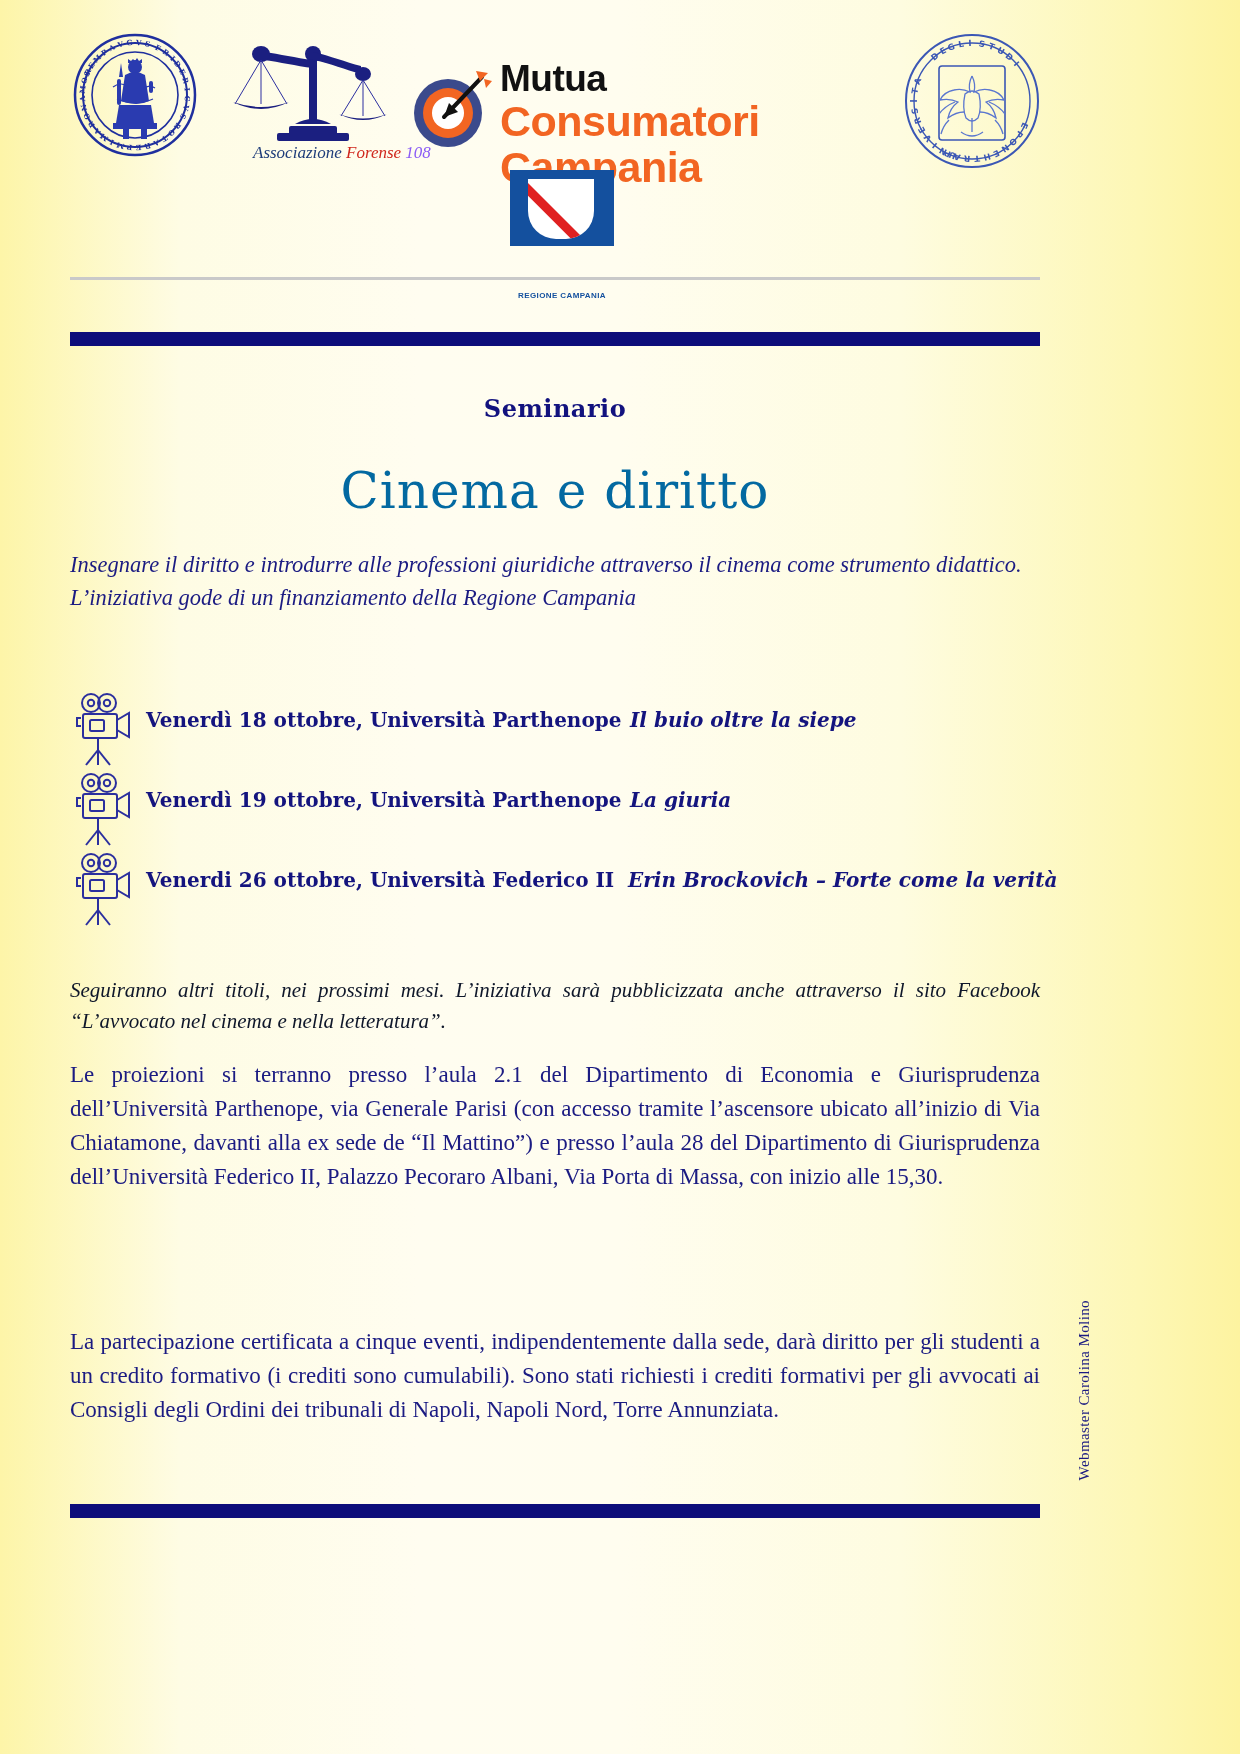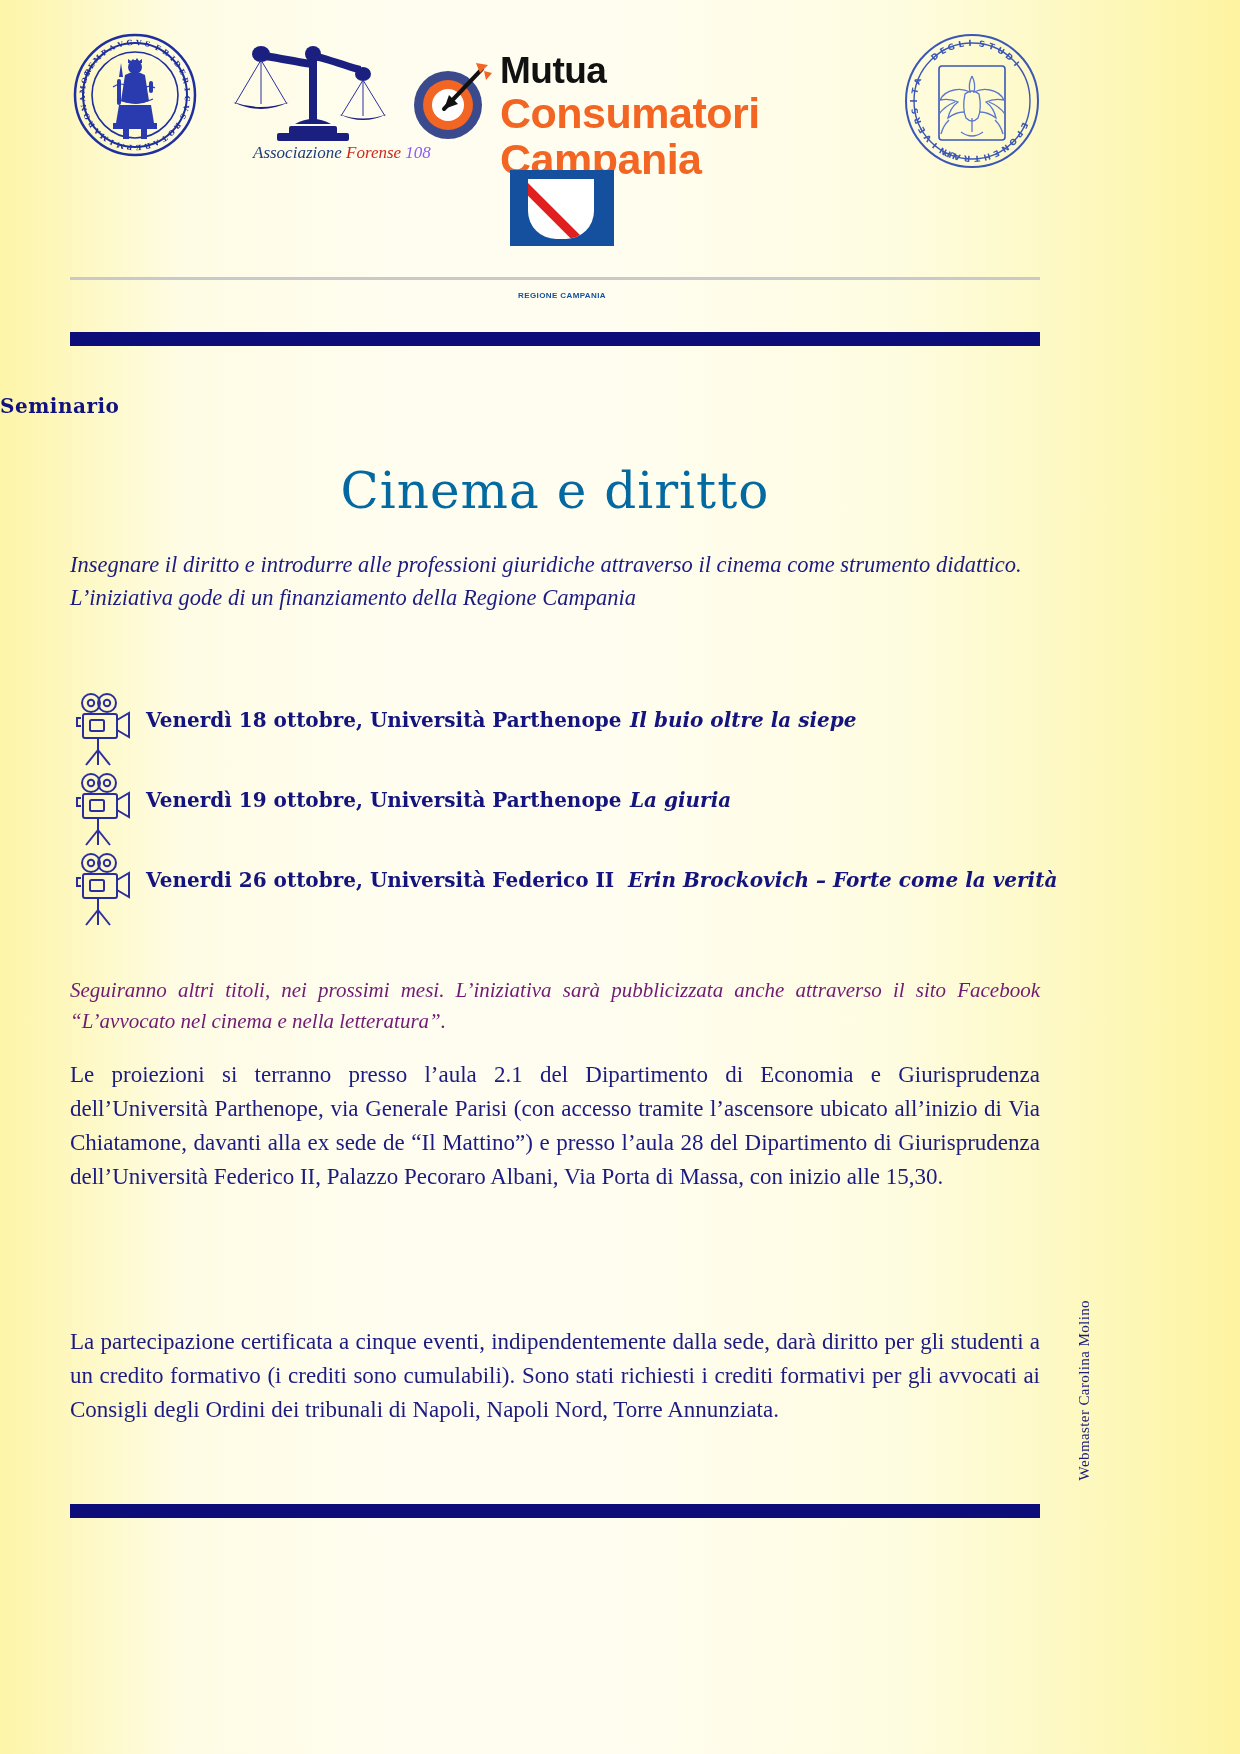--- a/index.html
+++ b/index.html
@@ -36,21 +36,21 @@
   .forense-cap{
     position:absolute;left:0;top:105px;width:195px;
     text-align:center;font-style:italic;font-size:17px;
     font-family:"Liberation Serif",serif;
     white-space:nowrap;
   }
   .fc-a{color:#1f3d7a;margin-left:38px;}
   .fc-f{color:#d0271d;}
   .fc-n{color:#8b5cf6;}
 
-  .logo-mutua{position:absolute;left:408px;top:56px;width:490px;height:100px;}
+  .logo-mutua{position:absolute;left:408px;top:64px;width:490px;height:100px;}
   .mutua-target{position:absolute;left:0;top:3px;width:84px;height:84px;}
   .mutua-words{position:absolute;left:92px;top:-4px;}
   .m-l1{
     font-family:"Liberation Sans",sans-serif;font-weight:bold;
     font-size:37px;color:#111111;letter-spacing:-0.5px;line-height:38px;
   }
   .m-l2{
     font-family:"Liberation Sans",sans-serif;font-weight:bold;
     font-size:43px;color:#f26522;letter-spacing:-0.5px;line-height:46px;
   }
@@ -77,22 +77,22 @@
     position:absolute;left:70px;top:277px;width:970px;height:3px;
     background:#c9c9c9;
   }
 
   
   .rule-top{position:absolute;left:70px;top:332px;width:970px;height:14px;background:#0d0d7a;}
   .rule-bottom{position:absolute;left:70px;top:1504px;width:970px;height:14px;background:#0d0d7a;}
 
   
   .seminario{
-    position:absolute;left:0;top:394px;width:1110px;
-    font-family:"DejaVu Serif",serif;font-weight:bold;font-size:20px;
+    position:absolute;left:0;top:394px;width:1110px;text-align:center;
+    font-family:"DejaVu Serif",serif;font-weight:bold;font-size:24px;
     color:#12127e;letter-spacing:.5px;
   }
   .maintitle{
     position:absolute;left:0;top:462px;width:1110px;text-align:center;
     font-family:"DejaVu Serif",serif;font-weight:normal;font-size:50px;
     color:#0369a1;letter-spacing:1px;
   }
 
   
   .intro{
@@ -114,21 +114,21 @@
     position:absolute;left:560px;top:18px;
     font-family:"DejaVu Serif",serif;font-weight:bold;font-style:italic;
     font-size:20px;color:#14147e;white-space:nowrap;
   }
   .film-row.r3 .film-title{left:558px;}
 
   
   .note-italic{
     position:absolute;left:70px;top:975px;width:970px;
     font-family:"Liberation Serif",serif;font-style:italic;
-    font-size:21px;line-height:31px;color:#701a75;text-align:justify;
+    font-size:21px;line-height:31px;color:#0f172a;text-align:justify;
   }
   .para{
     position:absolute;left:70px;width:970px;
     font-family:"Liberation Serif",serif;
     font-size:23px;line-height:34px;color:#1b1b82;text-align:justify;
   }
   .p1{top:1058px;}
   .p2{top:1235px;}
   .p3{top:1325px;}
 

